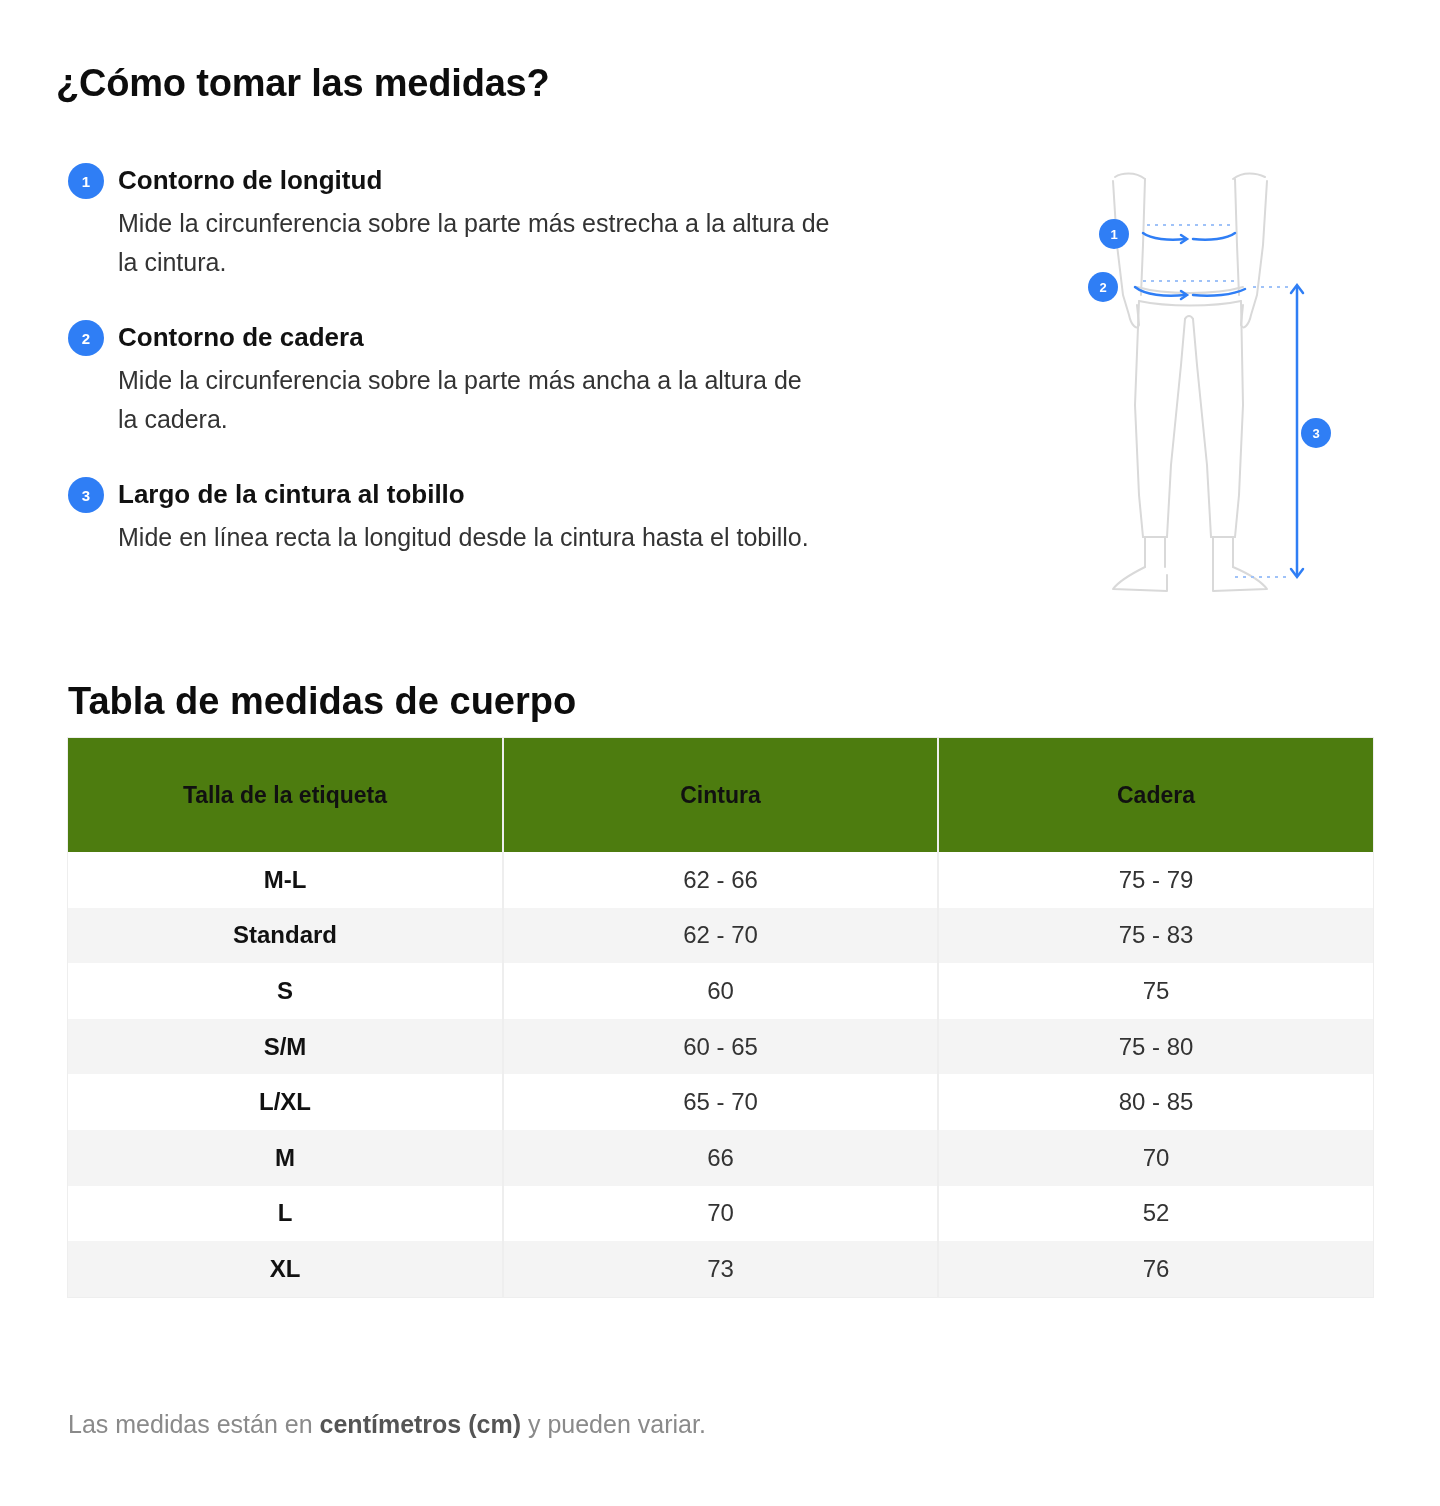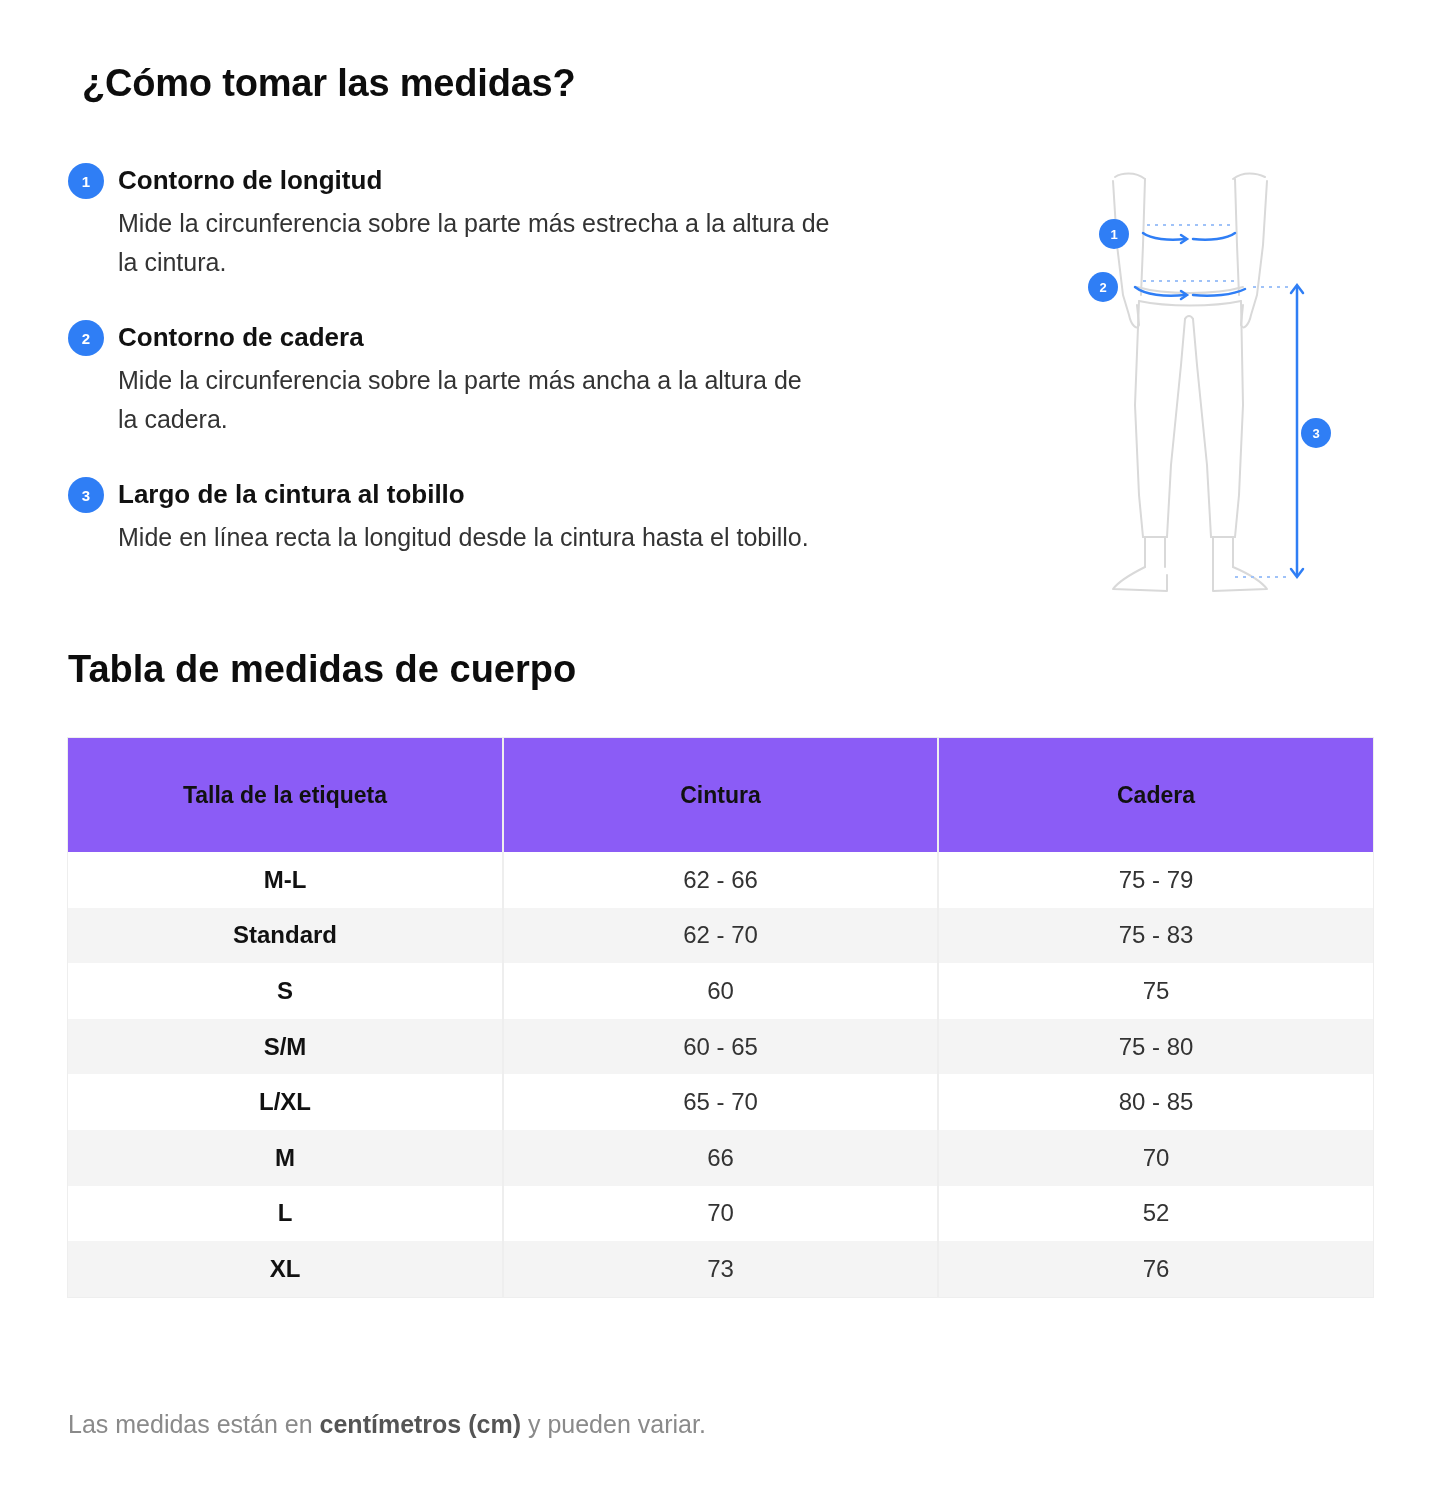--- a/index.html
+++ b/index.html
@@ -1,20 +1,20 @@
 <!DOCTYPE html>
 <html><head>
   <meta charset="utf-8">
   <style>
     * { box-sizing: border-box; margin: 0; padding: 0; }
     html, body { width: 1440px; height: 1506px; background: #ffffff; overflow: hidden; }
     body { font-family: "Liberation Sans", "DejaVu Sans", sans-serif; color: #111111; position: relative; }
 
     .title-how {
-      position: absolute; left: 82px; top: 60px;
+      position: absolute; left: 56px; top: 60px;
       font-size: 38px; font-weight: 700; letter-spacing: -0.2px; color: #0d0d0d;
       line-height: 46px;
     }
 
     .steps { position: absolute; left: 68px; top: 160px; width: 880px; }
     .step { position: relative; padding-left: 50px; }
     .step + .step { margin-top: 0; }
     .step-badge {
       position: absolute; left: 0; top: 3px;
       width: 36px; height: 36px; border-radius: 50%;
@@ -25,35 +25,35 @@
     .step-title {
       font-size: 26px; font-weight: 700; color: #111111; line-height: 40px;
     }
     .step-desc {
       font-size: 25px; color: #333333; line-height: 31px; margin-top: 8px;
     }
 
     .illustration { position: absolute; left: 1085px; top: 165px; width: 260px; height: 440px; }
 
     .title-table {
-      position: absolute; left: 68px; top: 644px;
+      position: absolute; left: 68px; top: 676px;
       font-size: 38px; font-weight: 700; color: #0d0d0d; line-height: 50px;
     }
 
     .size-table {
       position: absolute; left: 68px; top: 738px; width: 1305px;
       border-collapse: collapse; table-layout: fixed;
       box-shadow: 0 0 0 1px #eeeeee;
     }
     .size-table th, .size-table td {
       text-align: center; border-right: 2px solid #eeeeee;
     }
     .size-table th:last-child, .size-table td:last-child { border-right: none; }
     .size-table thead th {
-      background: #8b5cf6; height: 114px;
+      background: #4d7c0f; height: 114px;
       font-size: 23px; font-weight: 700; color: #111111;
     }
     .size-table tbody td { height: 55.6px; font-size: 24px; color: #333333; }
     .size-table tbody td.size-label { font-weight: 700; color: #111111; }
     .size-table tbody tr:nth-child(even) td { background: #f4f4f4; }
     .size-table tbody tr:nth-child(odd) td { background: #ffffff; }
 
     .footnote {
       position: absolute; left: 68px; top: 1408px;
       font-size: 25px; color: #8a8a8a; line-height: 32px;

